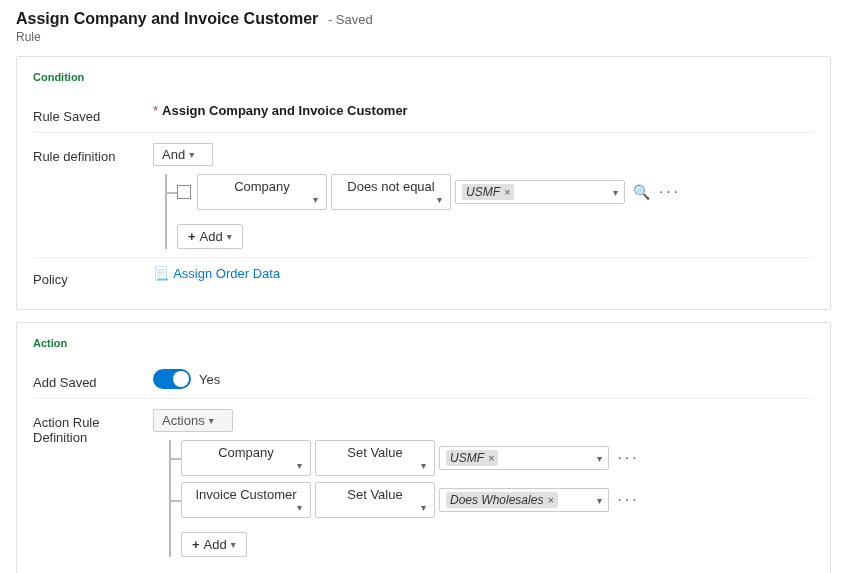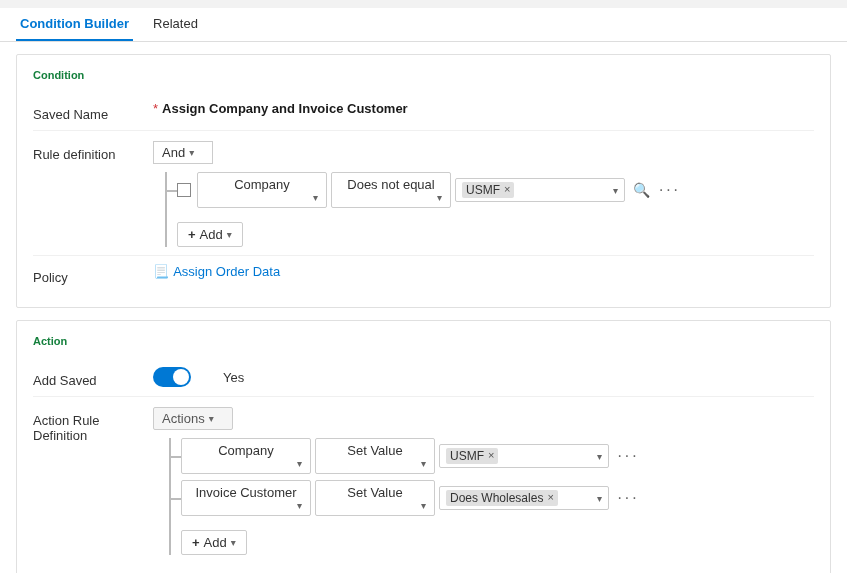--- a/index.html
+++ b/index.html
@@ -154,22 +154,23 @@
       background: #fff;
       min-width: 170px;
       margin-right: 4px;
     }
     .tag {
       background: #e0e0e0;
       border-radius: 2px;
       padding: 1px 4px;
       font-size: 12px;
       display: flex;
-      align-items: flex-start;
-      margin-right: 4px;
+      align-items: center;
+      margin-right: 4px;
+      font-style: italic;
     }
     .tag .remove {
       margin-left: 4px;
       cursor: pointer;
       color: #555;
       font-size: 11px;
     }
     .tag-field .chevron {
       margin-left: auto;
       font-size: 10px;
@@ -210,21 +211,20 @@
       display: flex;
       align-items: center;
       font-size: 13px;
     }
     .policy-icon {
       margin-right: 4px;
     }
     .toggle-container {
       display: flex;
       align-items: center;
-      gap: 24px;
     }
     .toggle {
       position: relative;
       width: 38px;
       height: 20px;
       margin-right: 8px;
     }
     .toggle-track {
       width: 38px;
       height: 20px;
@@ -314,32 +314,35 @@
       width: 10px;
       height: 2px;
       background: #bbb;
     }
   </style>
 </head>
 <body>
 
 <div class="page-wrapper">
 
-
-  <div class="tabs">
-    <a class="tab active">Condition Builder</a>
-    <a class="tab">Related</a>
+  <div class="page-header">
+    <div>
+      <span class="page-title">Assign Company and Invoice Customer</span>
+      <span class="page-title-saved">- Saved</span>
+    </div>
+    <div class="page-subtitle">Rule</div>
   </div>
+
 
   <div class="section-card">
     <div class="section-title">Condition</div>
 
     <div class="form-row">
       <div class="form-label">
-        <span>Saved Name</span>
+        <span>Rule Saved</span>
       </div>
       <div class="form-value">
         <span class="required-star">*</span>
         <span class="rule-name-value">Assign Company and Invoice Customer</span>
       </div>
     </div>
 
     <div class="form-row" style="align-items: flex-start; padding-top: 10px;">
       <div class="form-label">
         <span>Rule definition</span>

